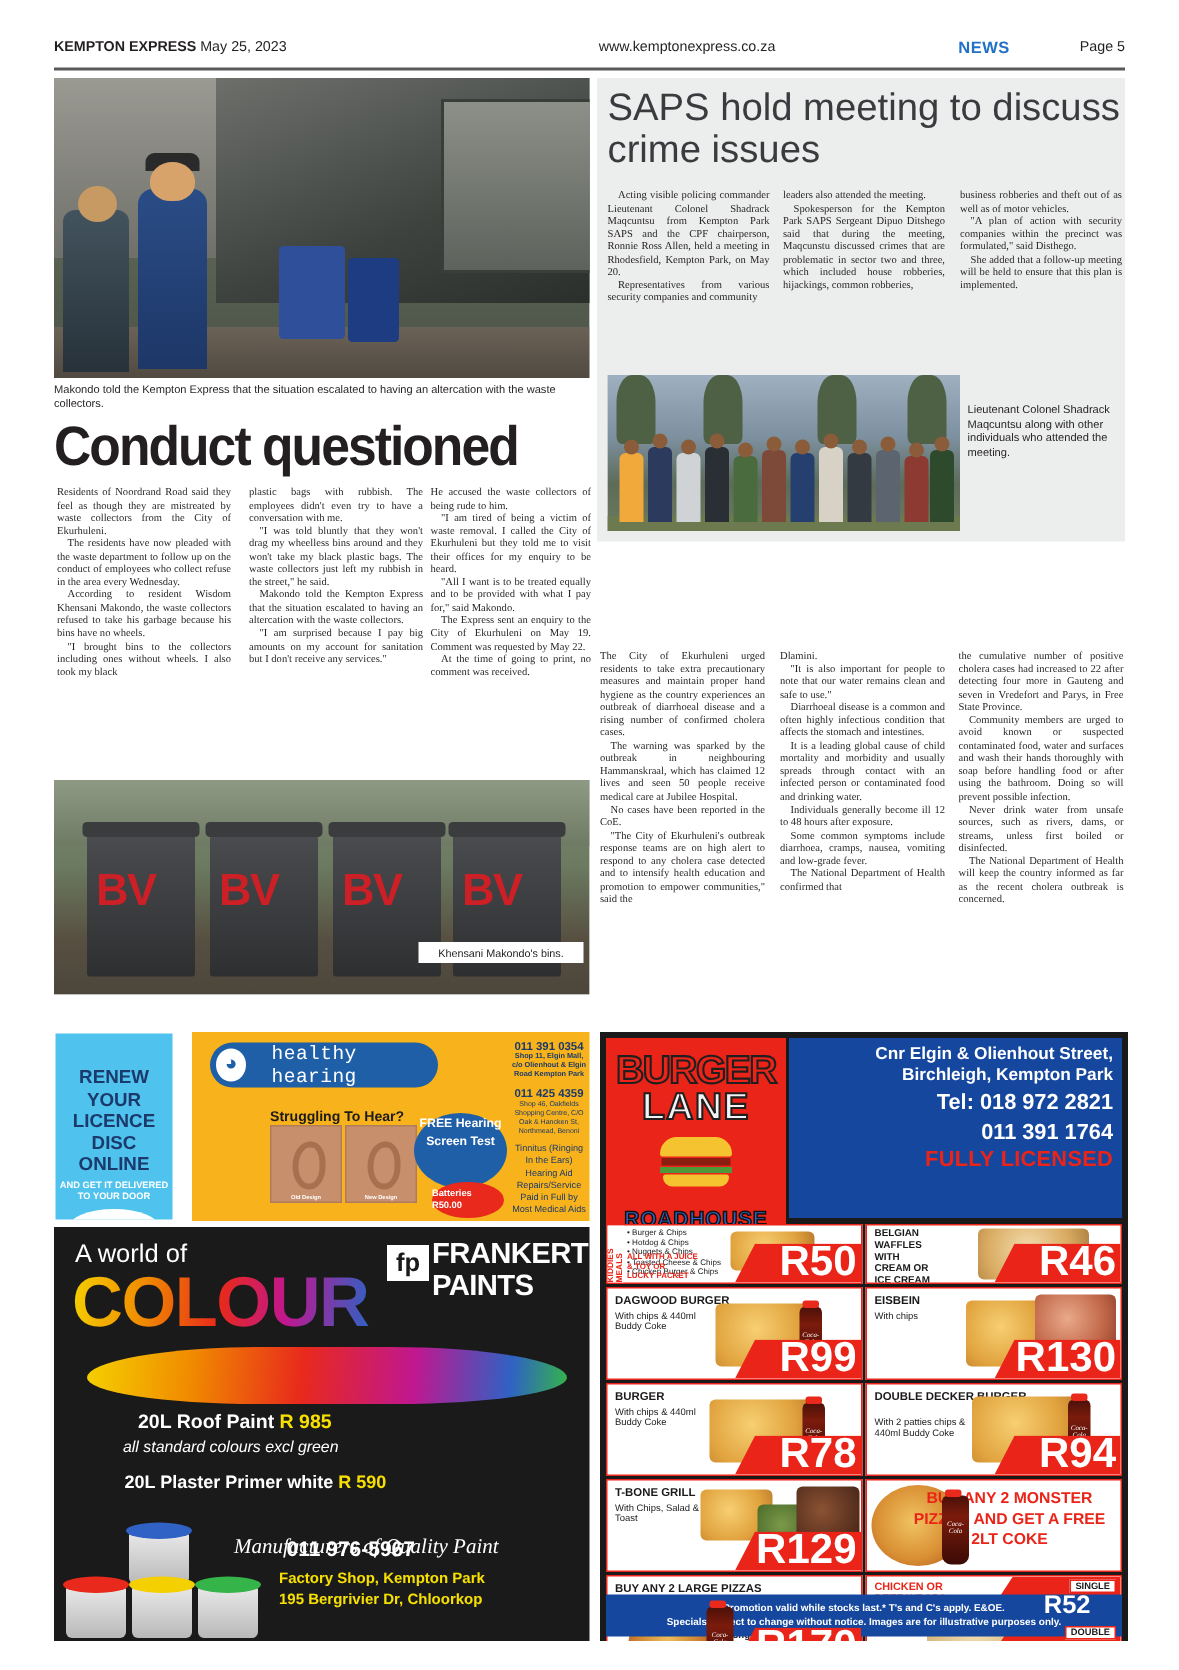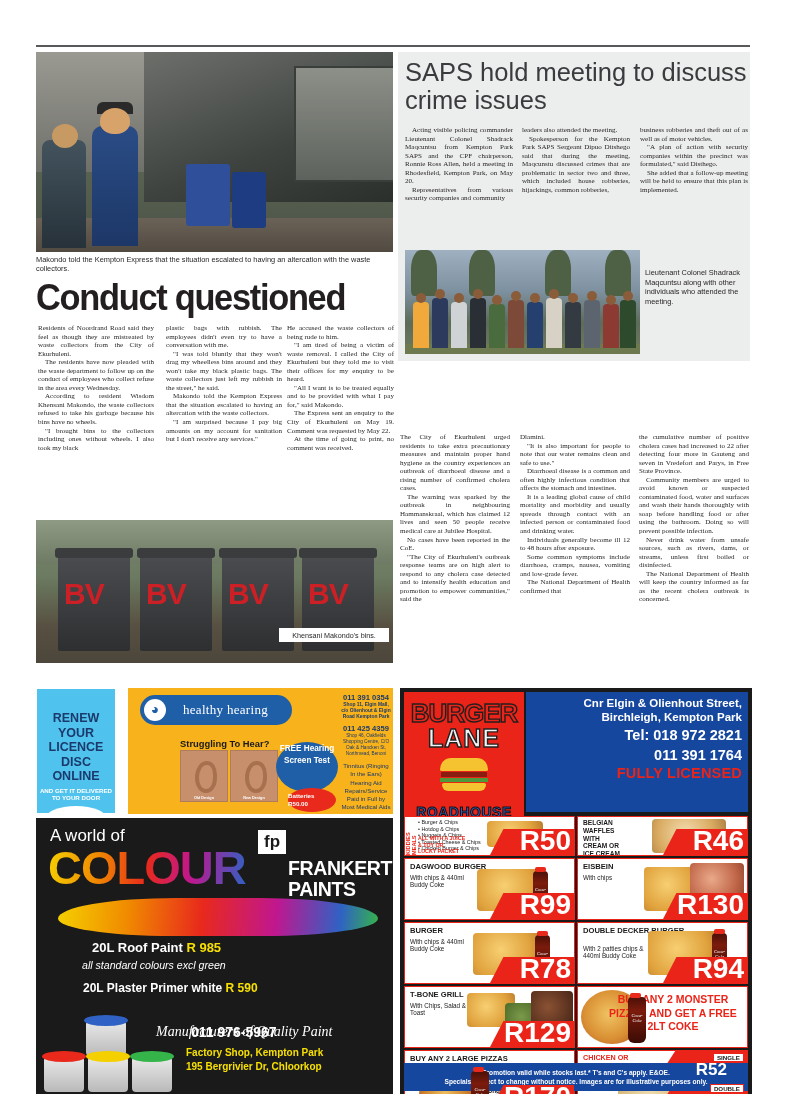--- a/index.html
+++ b/index.html
@@ -156,21 +156,21 @@
     background:#1f5fa8; border-radius:15px;
     display:flex; align-items:center;
   }
   #ad-hearing .bluebar .circ {
     width:22px; height:22px; margin-left:4px; border-radius:50%;
     background:#ffffff;
     display:flex; align-items:center; justify-content:center;
   }
   #ad-hearing .bluebar .circ span { font-size:14px; color:#1f5fa8; }
   #ad-hearing .bluebar .nm {
-    font-family:Liberation Serif, serif; font-size:13px; color:#ffffff;
+    font-family:Liberation Mono, monospace; font-size:13px; color:#ffffff;
     margin-left:17px; letter-spacing:.3px;
   }
   #ad-hearing .struggle {
     position:absolute; left:52px; top:50px;
     font-family:"Liberation Sans",sans-serif; font-weight:700; font-size:9.4px; color:#1b1b1b;
   }
   #ad-hearing .earpic {
     position:absolute; top:62px; width:48px; height:52px; background:#c88f6c;
     border:1px solid #b07d5c;
   }
@@ -221,21 +221,21 @@
   }
   #ad-paints .fp {
     position:absolute; left:222px; top:12px; width:28px; height:24px;
     background:#ffffff; color:#1a1a1a;
     font-family:"Liberation Sans",sans-serif; font-weight:700; font-size:17px;
     display:flex; align-items:center; justify-content:center;
   }
   #ad-paints .fr {
     position:absolute; left:252px; top:8px;
     font-family:"Liberation Sans",sans-serif; font-weight:700; font-size:19.5px;
-    line-height:21px; color:#ffffff; letter-spacing:-.4px;margin-top:32px;
+    line-height:21px; color:#ffffff; letter-spacing:-.4px;
   }
   #ad-paints .swoosh {
     position:absolute; left:22px; top:80px; width:320px; height:38px;
     background:linear-gradient(95deg,#f5d000 0%,#f08a00 22%,#e8291c 45%,#c0178f 68%,#2f62c4 88%,#35b44a 100%);
     border-radius:48% 48% 46% 46% / 70% 70% 60% 60%;
     filter: blur(.2px);
   }
   #ad-paints .roof {
     position:absolute; left:56px; top:122px;
     font-family:"Liberation Sans",sans-serif; font-weight:700; font-size:13px; color:#ffffff;
@@ -397,20 +397,29 @@
     display:flex; flex-direction:column; align-items:center; justify-content:center;
     font-family:"Liberation Sans",sans-serif; font-weight:700; font-size:6.6px; line-height:9.4px; color:#ffffff;
     text-align:center;
   }
 </style>
 </head>
 <body>
 
 <div class="page">
 
+  <div class="masthead">
+    <div class="mh-left">
+      <b>KEMPTON EXPRESS</b>
+      <span>May 25, 2023</span>
+    </div>
+    <div class="mh-center">www.kemptonexpress.co.za</div>
+    <div class="mh-news">NEWS</div>
+    <div class="mh-page">Page 5</div>
+  </div>
   <div class="rule"></div>
 
   <div class="photo" id="photo-waste-truck">
     <div class="pw-sky"></div>
     <div class="pw-wall"></div>
     <div class="pw-truck">
         <div class="pw-truckbody"></div>
       </div>
     <div class="pw-ground"></div>
     <div class="pw-bin1"></div>

